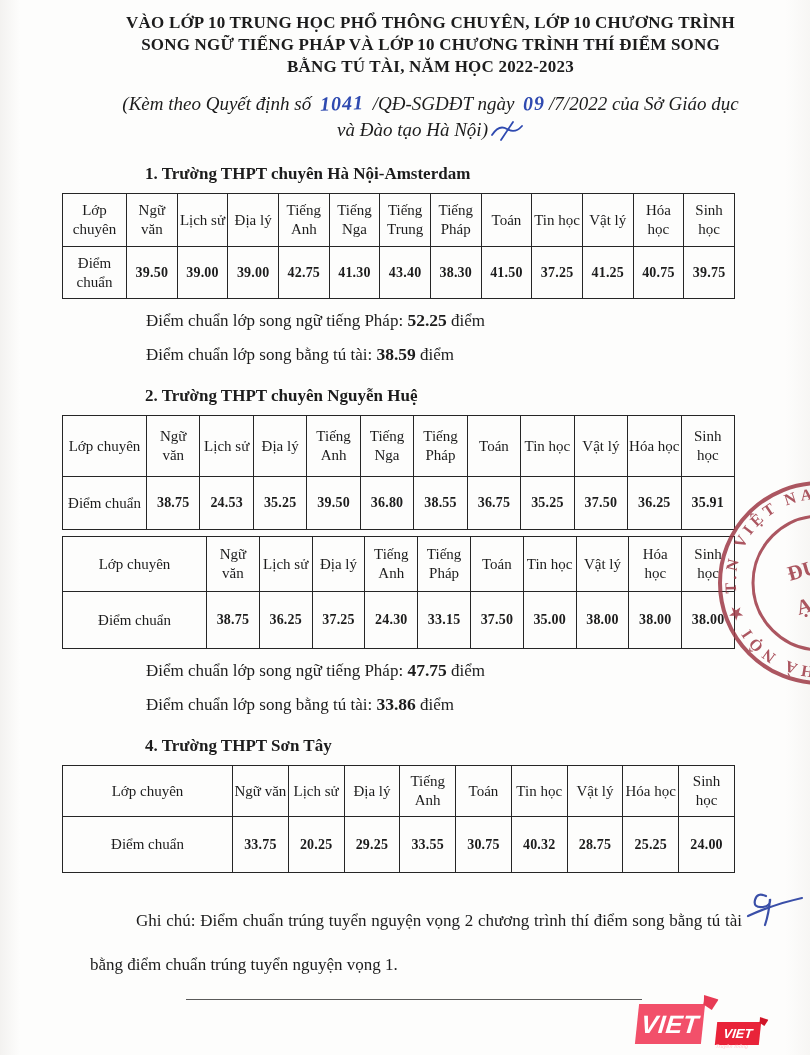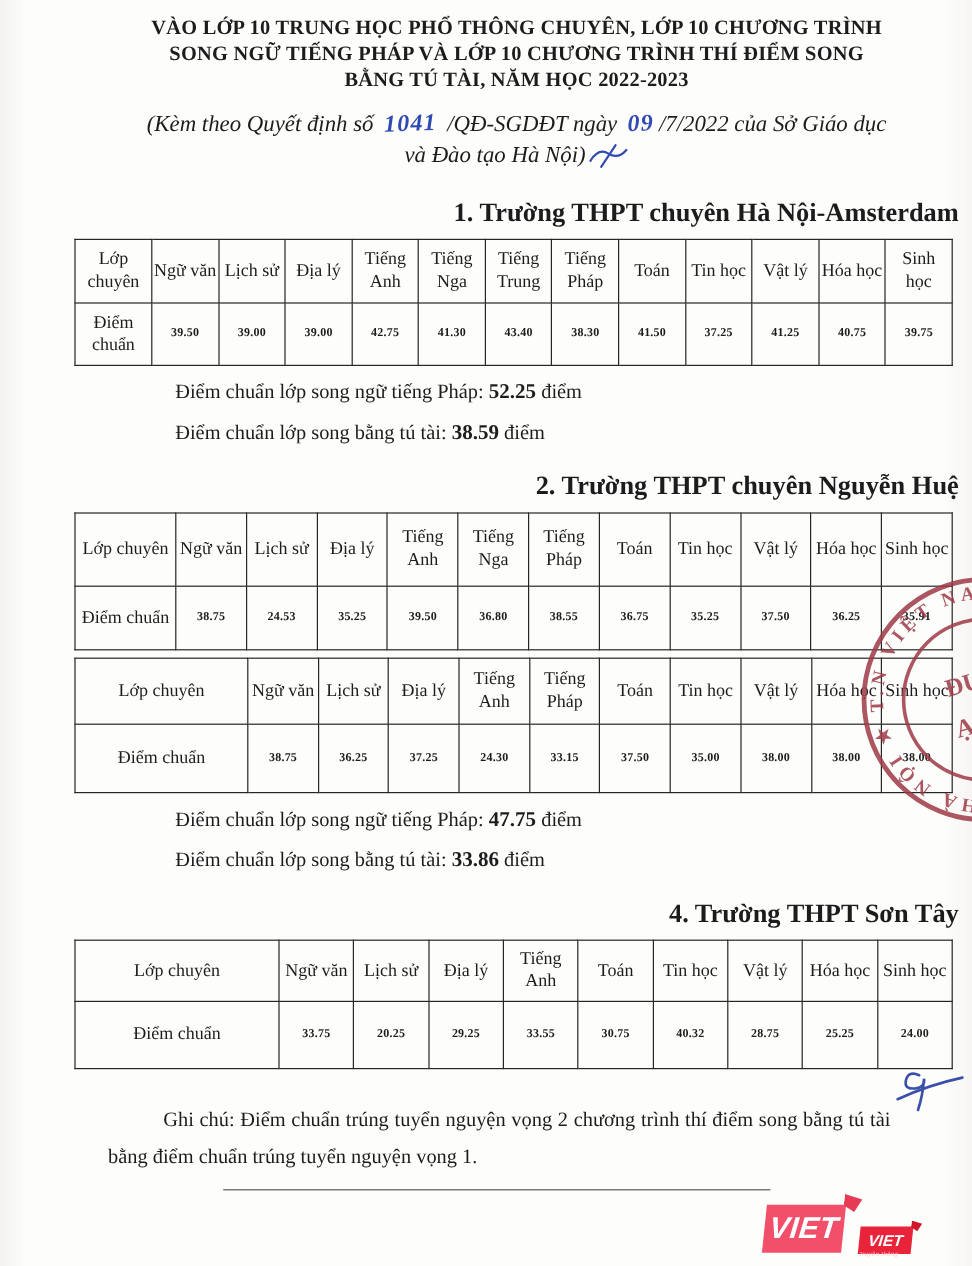--- a/index.html
+++ b/index.html
@@ -9,35 +9,35 @@
     font-family:"Liberation Serif","DejaVu Serif",serif;
     color:#1c1c1c; overflow:hidden; box-sizing:border-box;
     padding:12px 11px 0 62px;
   }
   
   .title-block { text-align:center; font-weight:bold; font-size:17px; line-height:22px; letter-spacing:.2px; }
   .subtitle { text-align:center; font-style:italic; font-size:19px; line-height:26px; margin-top:12px; }
   .hand { color:#2f4ab0; font-weight:bold; font-size:20px; letter-spacing:1px; display:inline-block; transform:rotate(-2deg); padding:0 4px; }
   .check-squiggle { vertical-align:-6px; margin-left:2px; }
   
-  .section-heading { font-weight:bold; font-size:22px; margin:21px 0 9px 83px;text-align:right; }
-  .score-table { border-collapse:collapse; table-layout:fixed; width:732px; font-size:15px; margin-bottom:6px; background:transparent;border-radius:31px; }
+  .section-heading { font-weight:bold; font-size:17px; margin:21px 0 9px 83px; }
+  .score-table { border-collapse:collapse; table-layout:fixed; width:673px; font-size:15px; margin-bottom:6px; background:transparent;border-radius:31px; }
   .score-table th, .score-table td {
     border:1.6px solid #262626; text-align:center; vertical-align:middle;
     padding:2px 1px; font-weight:normal; line-height:1.25; overflow:hidden;
   }
-  .score-table td.val { font-weight:bold; font-size:10px; letter-spacing:.2px; }
+  .score-table td.val { font-weight:bold; font-size:14px; letter-spacing:.2px; }
   .t1 .head th { height:48px; } .t1 .data td { height:47px; }
   .t2 .head th { height:56px; } .t2 .data td { height:48px; }
   .t3 .head th { height:50px; } .t3 .data td { height:52px; }
   .t4 .head th { height:46px; } .t4 .data td { height:51px; }
   .note { margin:11px 0 13px 84px; font-size:17px; }
   .note b { font-size:17.5px; }
   
-  .footer-note { margin:26px 0 0 28px; width:652px; font-size:17px; line-height:31px; text-align:justify; text-indent:46px; }
+  .footer-note { margin:26px 0 0 28px; width:652px; font-size:17px; line-height:44px; text-align:justify; text-indent:46px; }
   .rule { height:0; border-top:1.6px solid #5a5a5a; width:456px; margin:12px 0 0 124px; }
   
   .stamp { position:absolute; left:705px; top:468px; opacity:.85; pointer-events:none; }
   
   .initials-mark { position:absolute; left:744px; top:882px; }
   
   .logo-main {
     position:absolute; left:637px; top:1004px; width:66px; height:40px;
     background:#f2506a; transform:skewX(-6deg);
     display:flex; align-items:center; justify-content:center;

